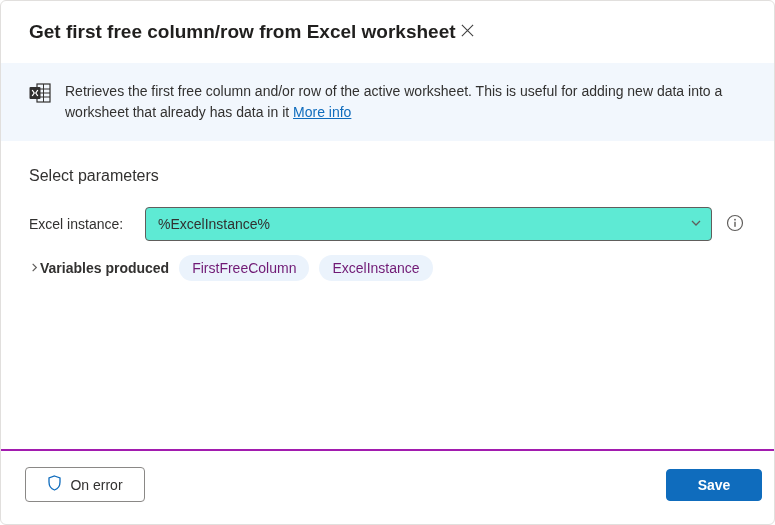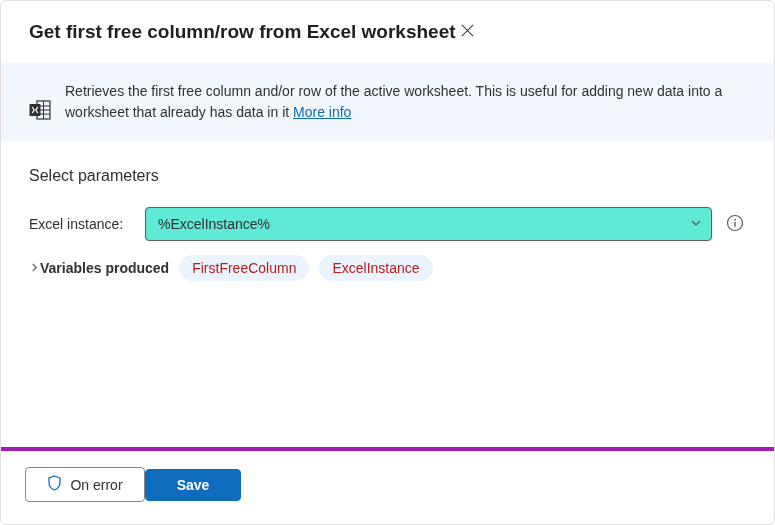--- a/index.html
+++ b/index.html
@@ -38,21 +38,21 @@
       padding: 4px;
       display: flex;
       align-items: center;
       justify-content: center;
     }
     .info-banner {
       background: #f2f7fd;
       padding: 18px 28px 18px 28px;
       display: flex;
       gap: 14px;
-      align-items: flex-end;
+      align-items: flex-start;
     }
     .info-banner-icon {
       flex-shrink: 0;
       margin-top: 2px;
     }
     .info-banner-text {
       font-size: 14px;
       line-height: 1.5;
       color: #323130;
     }
@@ -127,34 +127,34 @@
       align-items: center;
       gap: 0;
     }
     .variables-label {
       font-size: 14px;
       font-weight: 600;
       color: #323130;
     }
     .variable-pill {
       background: #ebf3fc;
-      color: #b91c1c;
+      color: #701a75;
       padding: 5px 13px;
       border-radius: 13px;
       font-size: 14px;
       cursor: pointer;
       border: none;
       font-family: inherit;
     }
     .footer {
       display: flex;
-      justify-content: flex-start;
-      align-items: center;
-      padding: 16px 22px 22px 24px;
-      border-top: 4px solid #a21caf;
+      justify-content: space-between;
+      align-items: center;
+      padding: 16px 12px 22px 24px;
+      border-top: 2px solid #a21caf;
     }
     .btn {
       padding: 7px 18px;
       border-radius: 4px;
       font-size: 14px;
       font-family: inherit;
       cursor: pointer;
       min-width: 96px;
       display: inline-flex;
       align-items: center;

